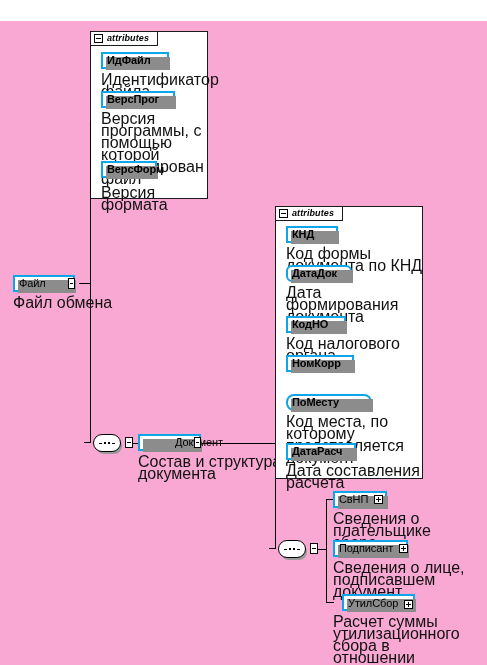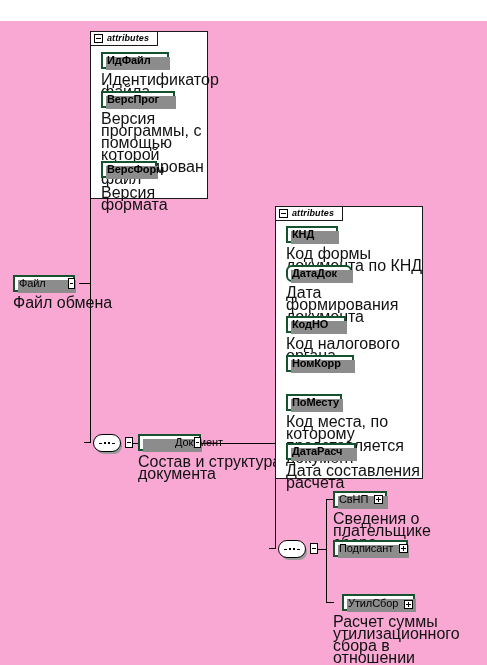--- a/index.html
+++ b/index.html
@@ -90,21 +90,21 @@
     bottom: 1px;
     left: 3px;
     width: 1px;
     background: #000;
   }
 
   
   .node {
     position: absolute;
     box-sizing: border-box;
-    border: 2px solid #14532d;
+    border: 2px solid #0ea5e9;
     background: #ffffff;
     height: 17px;
     display: flex;
     align-items: center;
     padding: 0 4px;
     z-index: 2;
   }
   .node .node-label {
     font-size: 11px;
     font-weight: bold;
@@ -318,21 +318,21 @@
 
   <div class="node" style="left:286px; top:295px; width:60px;">
     <span class="node-label">КодНО</span>
   </div>
   <div class="desc" style="left:286px; top:317px; width:132px;">Код налогового органа</div>
 
   <div class="node" style="left:286px; top:334px; width:68px;">
     <span class="node-label">НомКорр</span>
   </div>
 
-  <div class="node" style="left:286px; top:373px; width:56px;">
+  <div class="node" style="left:286px; top:373px; width:86px;border-radius:8px;">
     <span class="node-label">ПоМесту</span>
   </div>
   <div class="desc" style="left:286px; top:395px; width:134px;">Код места, по которому
 представляется документ</div>
 
   <div class="node" style="left:286px; top:422px; width:70px;">
     <span class="node-label">ДатаРасч</span>
   </div>
   <div class="desc" style="left:286px; top:444px; width:140px;">Дата составления расчета</div>
 
@@ -361,20 +361,22 @@
   </div>
   <div class="desc" style="left:333px; top:492px; width:152px;">Сведения о плательщике
 сбора</div>
 
   <div class="node element" style="left:333px; top:519px; width:75px;">
     <span class="node-label">Подписант</span>
     <span class="node-expander">
       <span class="plusminus plus"></span>
     </span>
   </div>
+  <div class="desc" style="left:333px; top:541px; width:152px;">Сведения о лице,
+подписавшем документ</div>
 
   <div class="node element" style="left:342px; top:573px; width:73px;align-items:flex-end;">
     <span class="node-label">УтилСбор</span>
     <span class="node-expander">
       <span class="plusminus plus"></span>
     </span>
   </div>
   <div class="desc" style="left:333px; top:595px; width:154px;">Расчет суммы
 утилизационного сбора в
 отношении колесных

